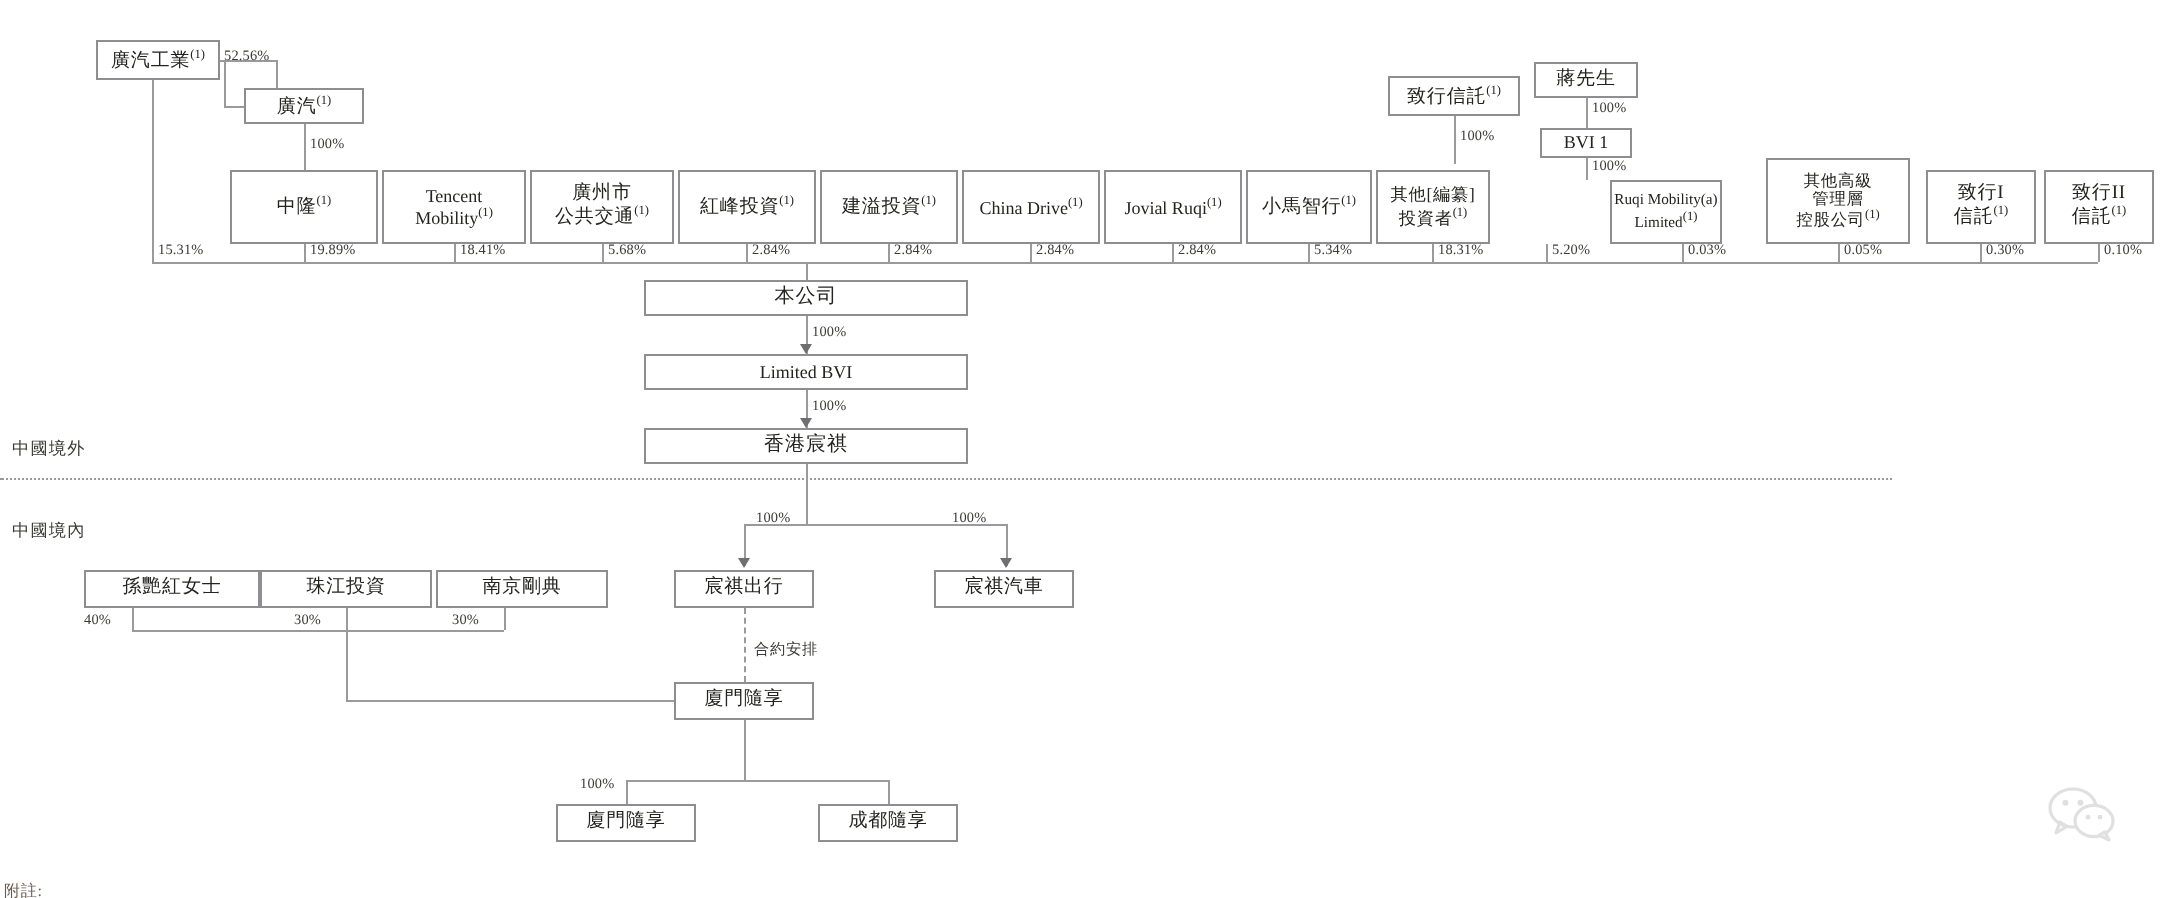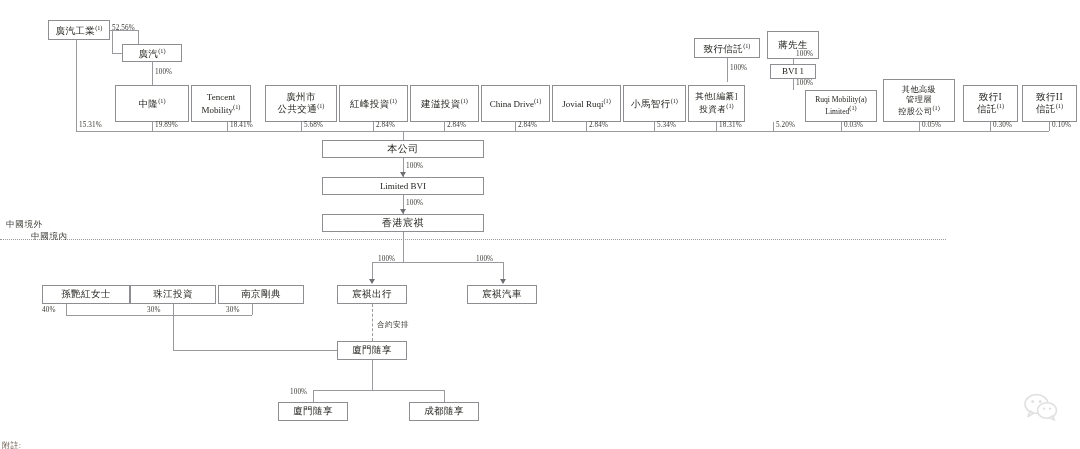--- a/index.html
+++ b/index.html
@@ -125,21 +125,21 @@
   <div class="vline" style="left:112px; top:30px; height:24px;"></div>
   <div class="pct" style="left:112px; top:24px;">52.56%</div>
 
   <div class="vline" style="left:152px; top:62px; height:23px;"></div>
   <div class="pct" style="left:155px; top:68px;">100%</div>
 
   <div class="box" style="left:115px; top:85px; width:74px; height:37px;">
     <span class="cn"><em style="font-style:normal">中隆</em><sup class="sup">(1)</sup></span>
   </div>
 
-  <div class="box" style="left:191px; top:85px; width:60px; height:37px;">
+  <div class="box" style="left:191px; top:85px; width:72px; height:37px;">
     <span class="en"><em style="font-style:normal">Tencent</em><br>
       <em style="font-style:normal">Mobility</em><sup class="sup">(1)</sup></span>
   </div>
 
   <div class="box" style="left:265px; top:85px; width:72px; height:37px;">
     <span class="cn"><em style="font-style:normal">廣州市</em><br>
       <em style="font-style:normal">公共交通</em><sup class="sup">(1)</sup></span>
   </div>
 
   <div class="box" style="left:339px; top:85px; width:69px; height:37px;">
@@ -161,21 +161,21 @@
   <div class="box" style="left:623px; top:85px; width:63px; height:37px;">
     <span class="cn"><em style="font-style:normal">小馬智行</em><sup class="sup">(1)</sup></span>
   </div>
 
   <div class="box" style="left:688px; top:85px; width:57px; height:37px;">
     <span class="cn" style="font-size:8.6px"><em style="font-style:normal">其他[編纂]</em><br>
       <em style="font-style:normal">投資者</em><sup class="sup">(1)</sup></span>
   </div>
 
 
-  <div class="box" style="left:805px; top:90px; width:72px; height:32px;">
+  <div class="box" style="left:805px; top:90px; width:56px; height:32px;">
     <span class="en8"><em style="font-style:normal">Ruqi Mobility(a)</em><br>
       <em style="font-style:normal">Limited</em><sup class="sup">(1)</sup></span>
   </div>
 
   <div class="box" style="left:883px; top:79px; width:72px; height:43px;">
     <span class="cn" style="font-size:8.2px"><em style="font-style:normal">其他高級</em><br>
       <em style="font-style:normal">管理層</em><br>
       <em style="font-style:normal">控股公司</em><sup class="sup">(1)</sup></span>
   </div>
 
@@ -188,21 +188,21 @@
     <span class="cn"><em style="font-style:normal">致行II</em><br>
       <em style="font-style:normal">信託</em><sup class="sup">(1)</sup></span>
   </div>
 
   <div class="box" style="left:694px; top:38px; width:66px; height:20px;">
     <span class="cn"><em style="font-style:normal">致行信託</em><sup class="sup">(1)</sup></span>
   </div>
   <div class="vline" style="left:727px; top:58px; height:24px;"></div>
   <div class="pct" style="left:730px; top:64px;">100%</div>
 
-  <div class="box" style="left:767px; top:31px; width:52px; height:28px;">
+  <div class="box" style="left:767px; top:31px; width:52px; height:18px;">
     <span class="cn"><em style="font-style:normal">蔣先生</em></span>
   </div>
   <div class="vline" style="left:793px; top:49px; height:15px;"></div>
   <div class="pct" style="left:796px; top:50px;">100%</div>
 
   <div class="box" style="left:770px; top:64px; width:46px; height:15px;">
     <span class="en"><em style="font-style:normal">BVI 1</em></span>
   </div>
   <div class="vline" style="left:793px; top:79px; height:11px;"></div>
   <div class="pct" style="left:796px; top:79px;">100%</div>
@@ -257,21 +257,21 @@
   <div class="vline" style="left:403px; top:195px; height:19px;"></div>
   <div class="arrow" style="left:400px; top:209px;"></div>
   <div class="pct" style="left:406px; top:199px;">100%</div>
 
   <div class="box" style="left:322px; top:214px; width:162px; height:18px;">
     <span class="cn10">香港宸祺</span>
   </div>
 
   <div class="zone" style="left:6px; top:219px;">中國境外</div>
   <div class="hline dot" style="left:0px; top:239px; width:946px;"></div>
-  <div class="zone" style="left:6px; top:231px;margin-left:25px;">中國境內</div>
+  <div class="zone" style="left:6px; top:260px;">中國境內</div>
 
   <div class="vline" style="left:403px; top:232px; height:30px;"></div>
   <div class="hline" style="left:372px; top:262px; width:131px;"></div>
   <div class="vline" style="left:372px; top:262px; height:21px;"></div>
   <div class="vline" style="left:503px; top:262px; height:21px;"></div>
   <div class="arrow" style="left:369px; top:279px;"></div>
   <div class="arrow" style="left:500px; top:279px;"></div>
   <div class="pct" style="left:378px; top:255px;">100%</div>
   <div class="pct" style="left:476px; top:255px;">100%</div>
 

